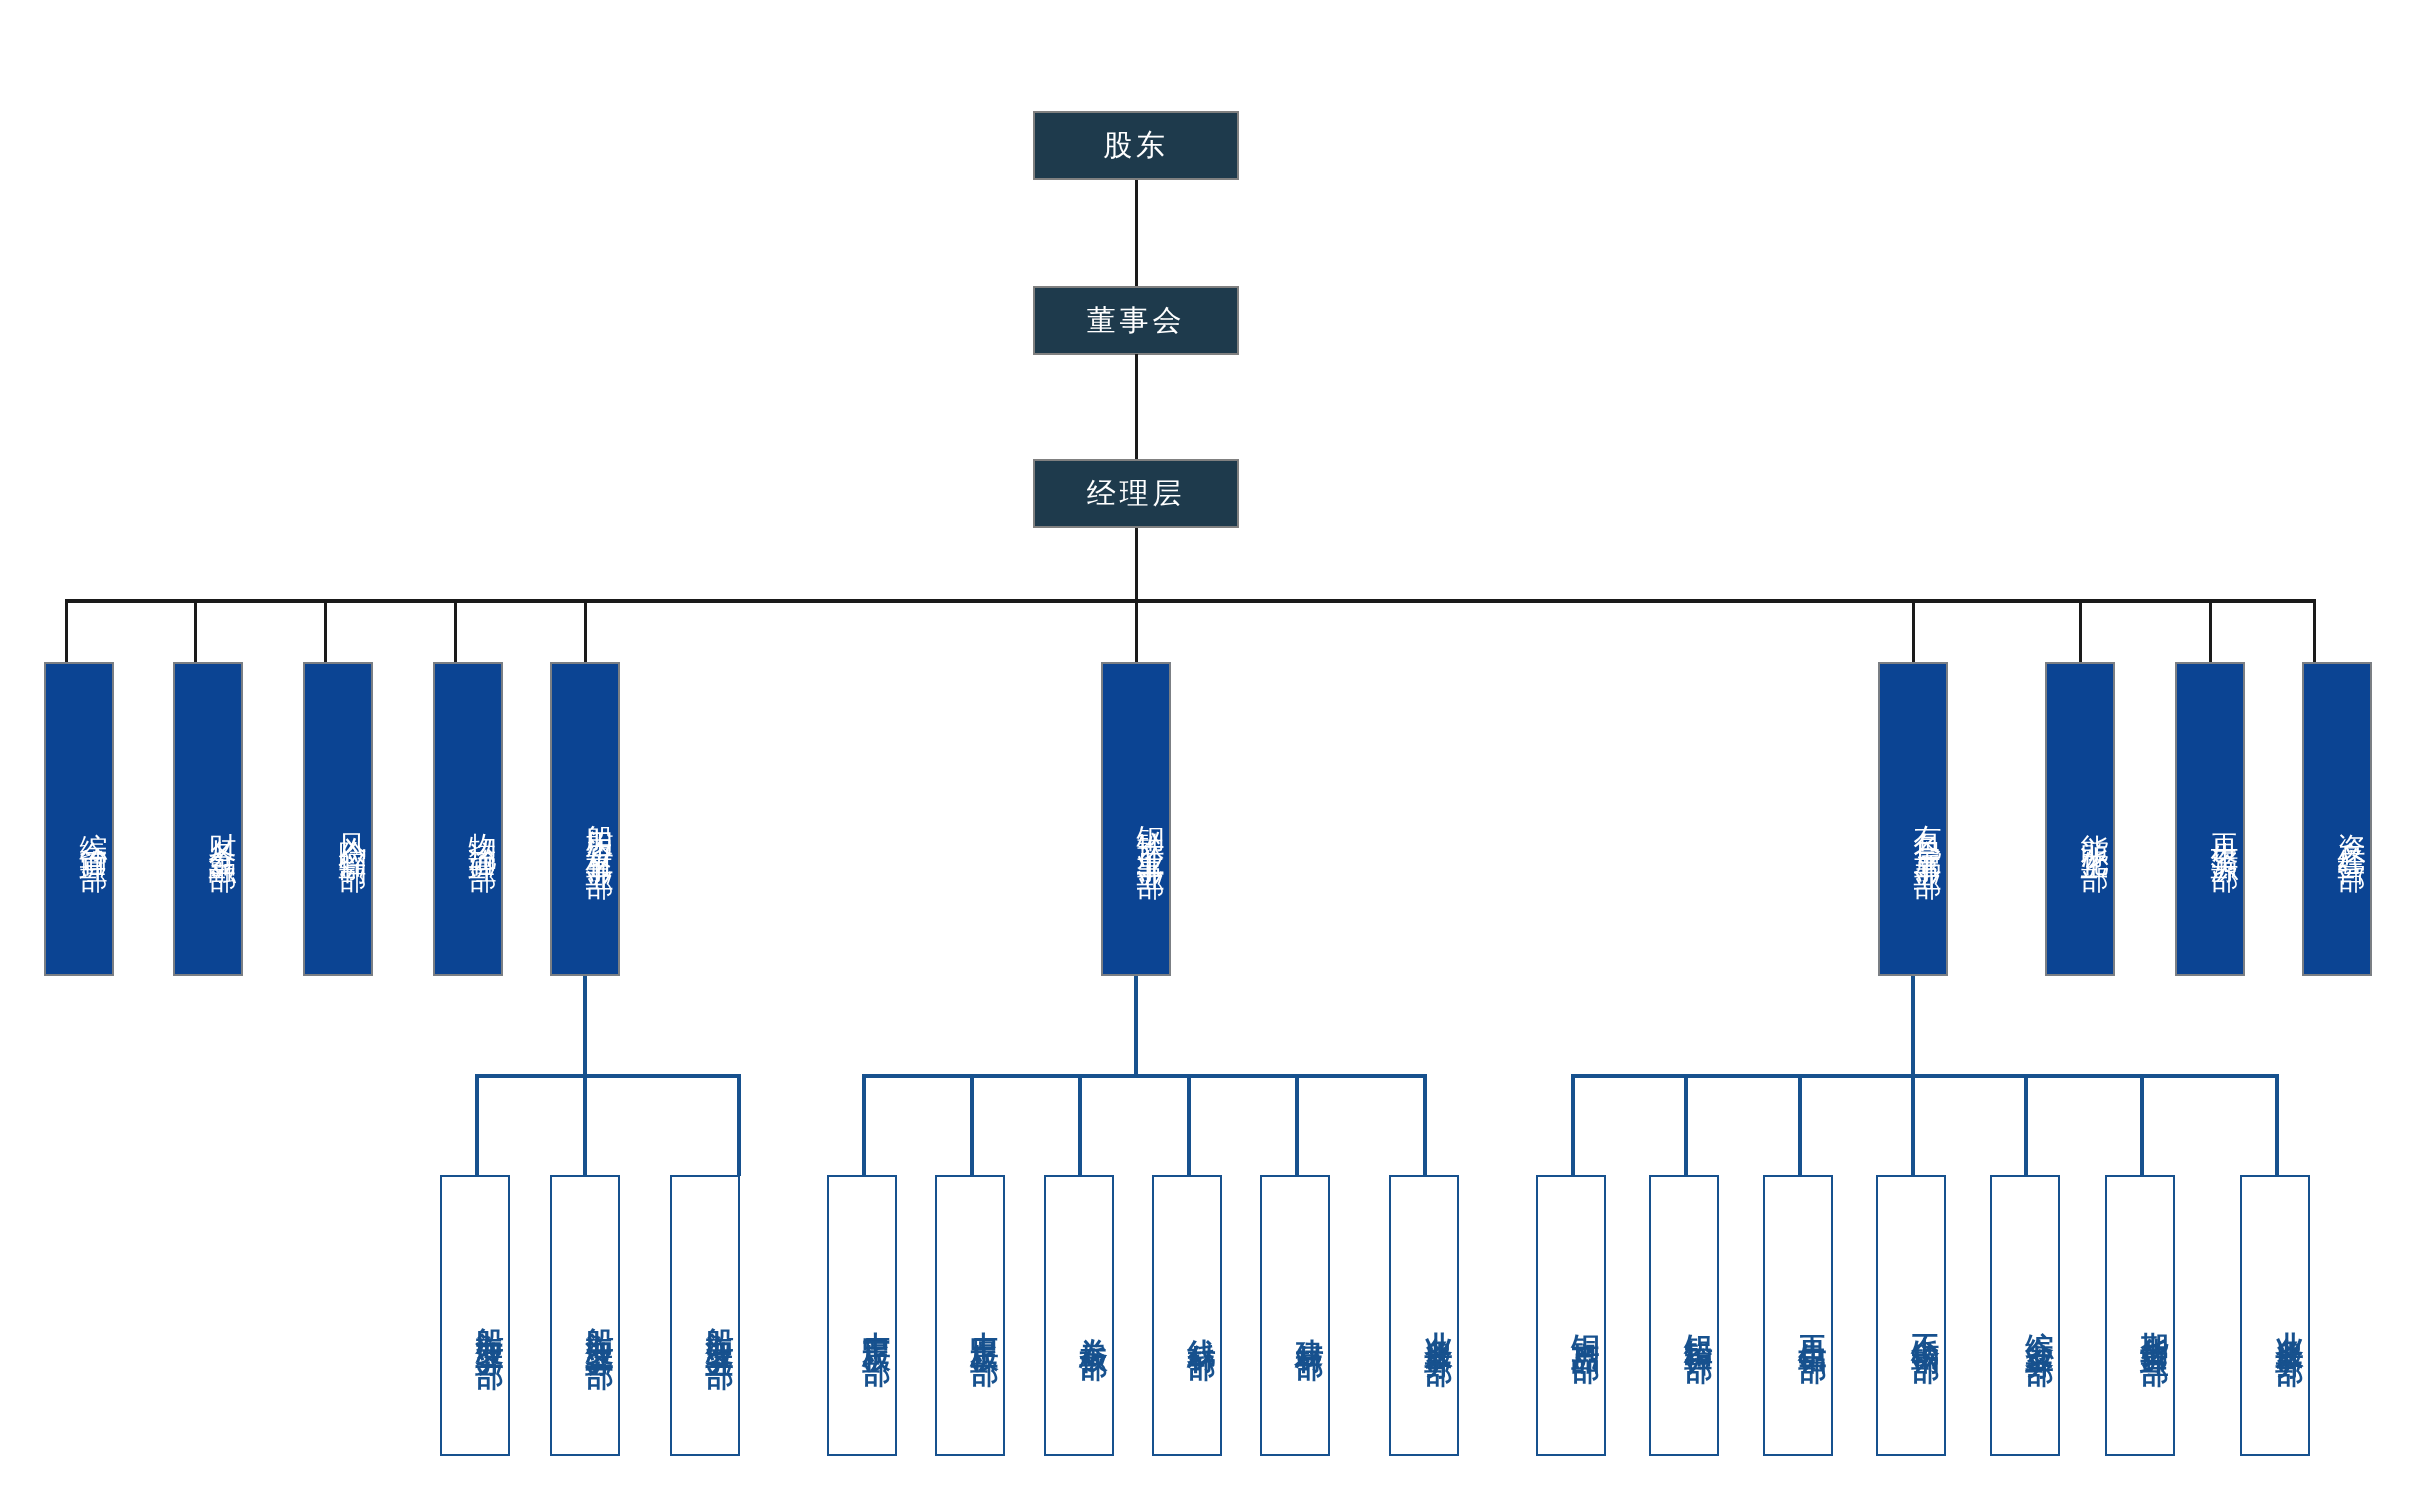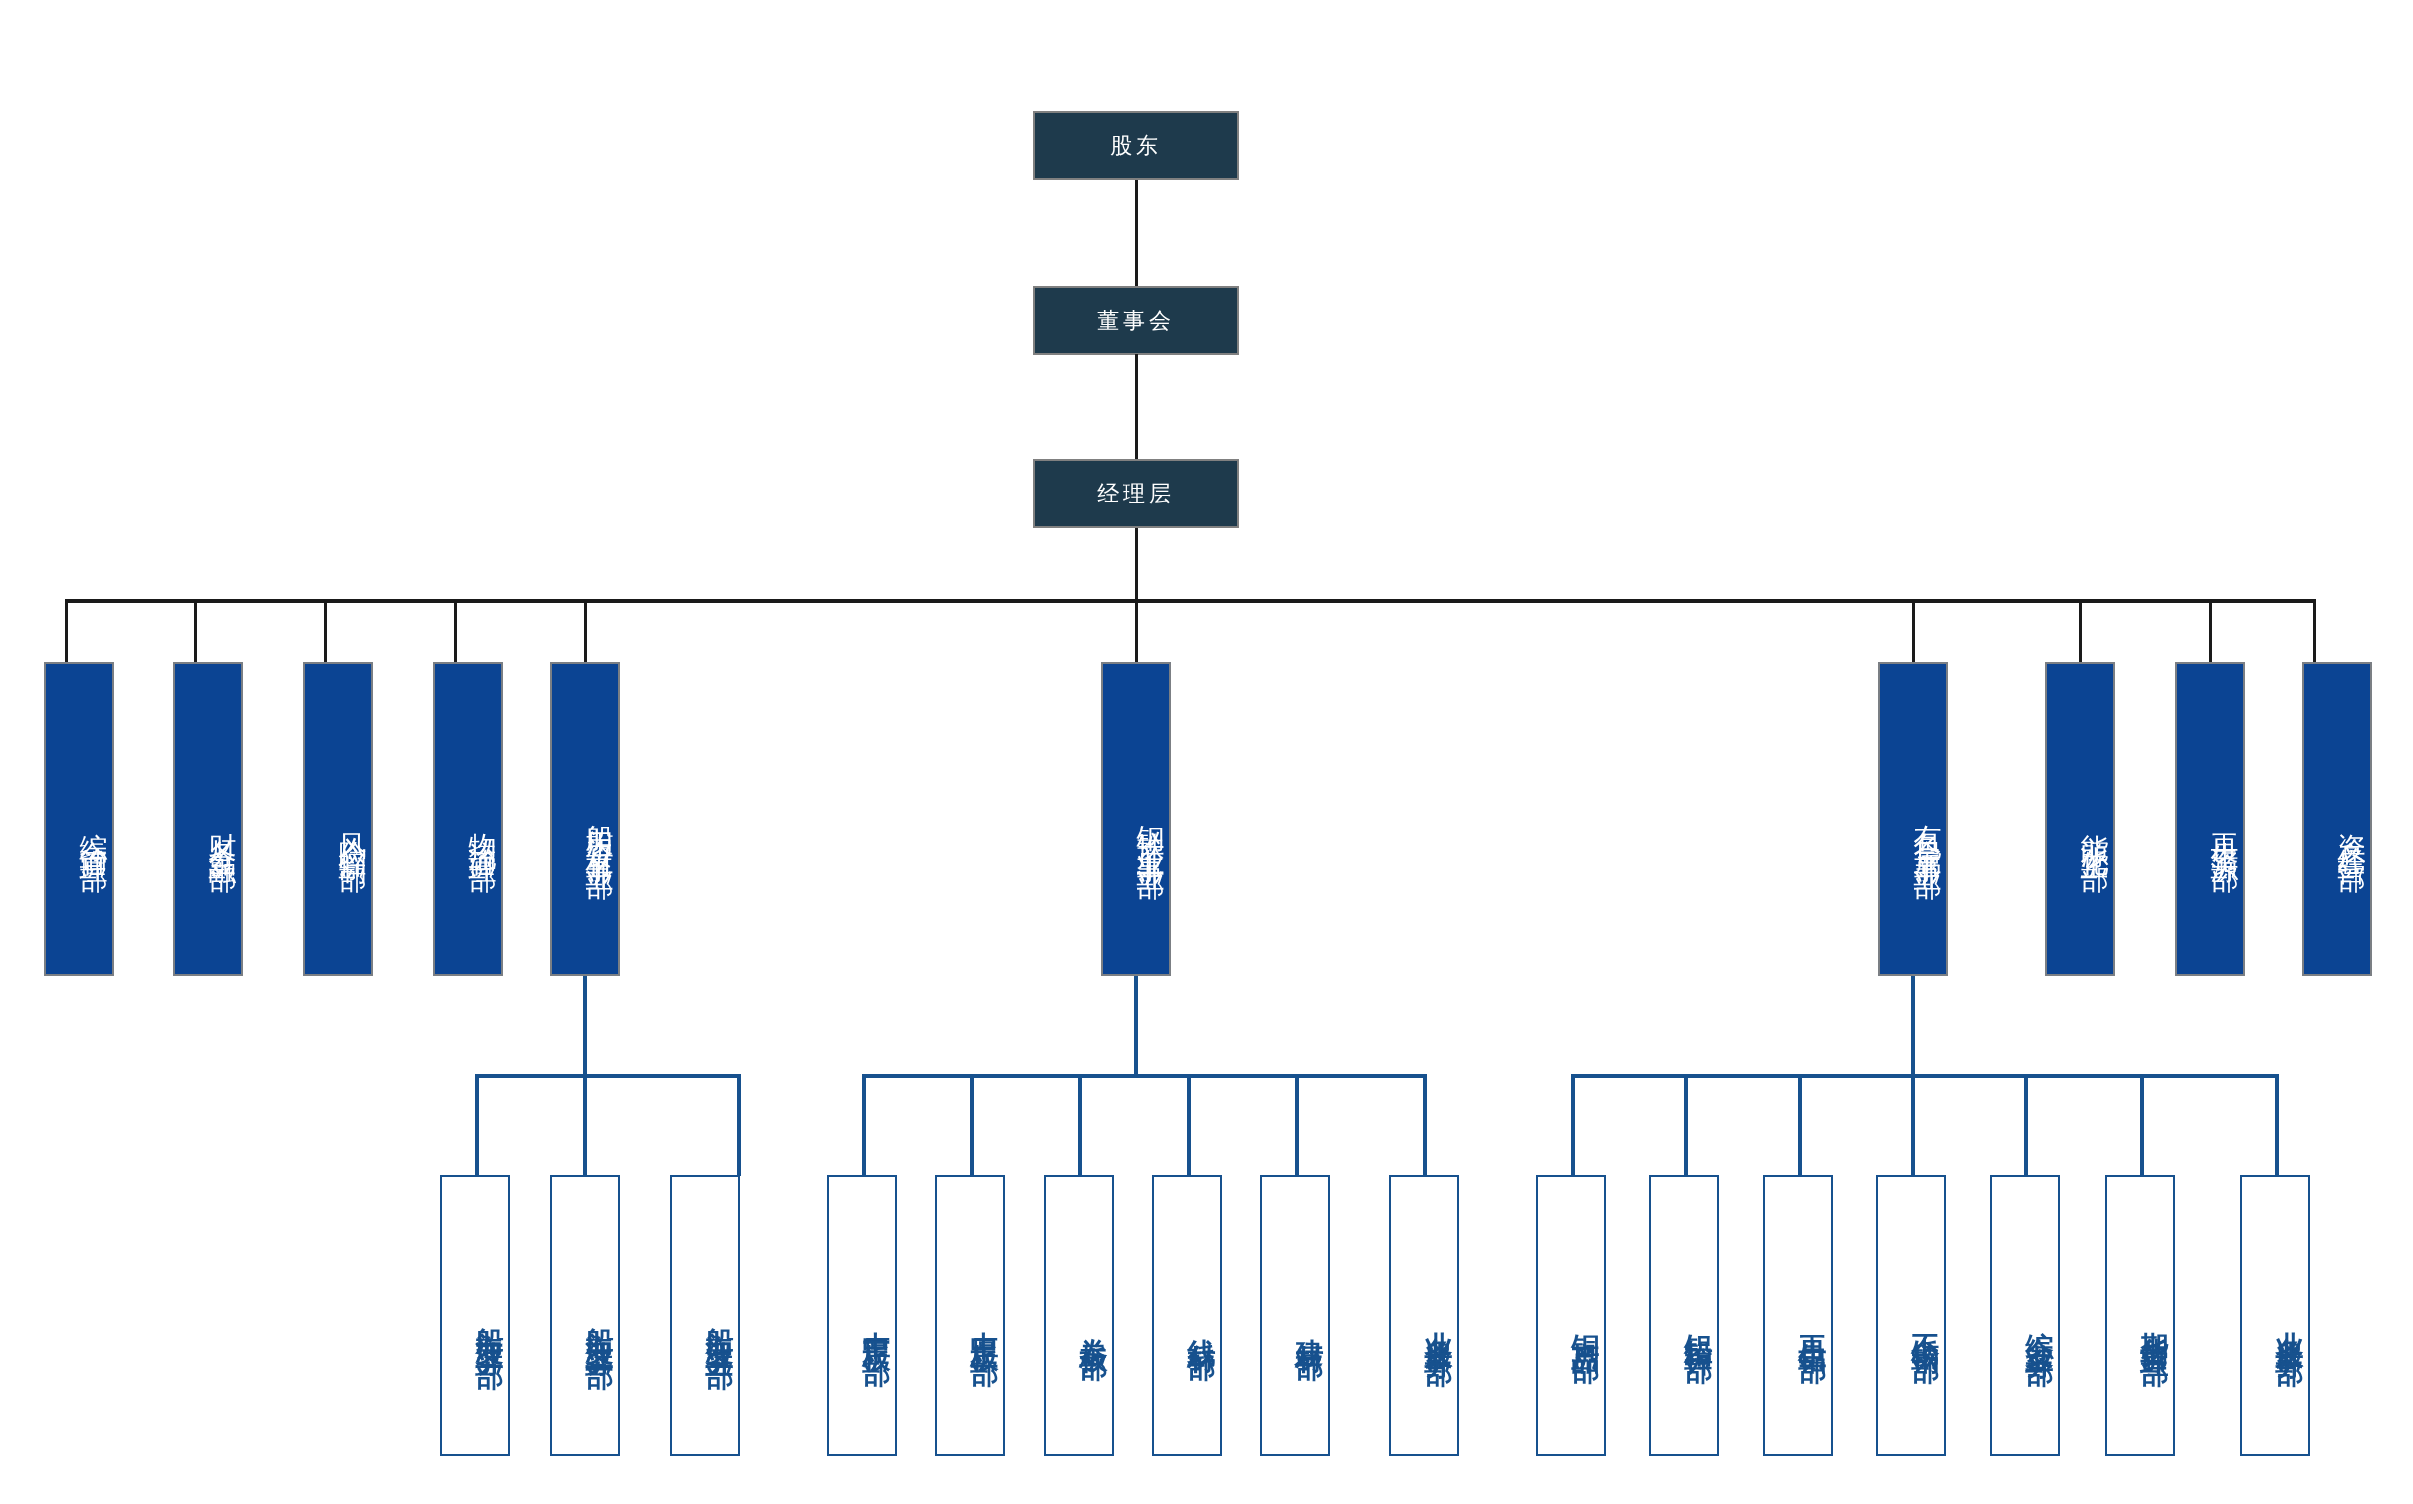--- a/index.html
+++ b/index.html
@@ -18,21 +18,21 @@
     display:flex;
     align-items:center;
     justify-content:center;
     text-align:center;
   }
   
   .lvl1{
     background:#1e3a4c;
     border:2.5px solid #808080;
     color:#ffffff;
-    font-size:22px;
+    font-size:29px;
     letter-spacing:3.8px;
     font-weight:400;
   }
   
   .lvl2{
     background:#0b4493;
     border:2.5px solid #7b7f84;
     color:#ffffff;
     font-size:28px;
     font-weight:400;

